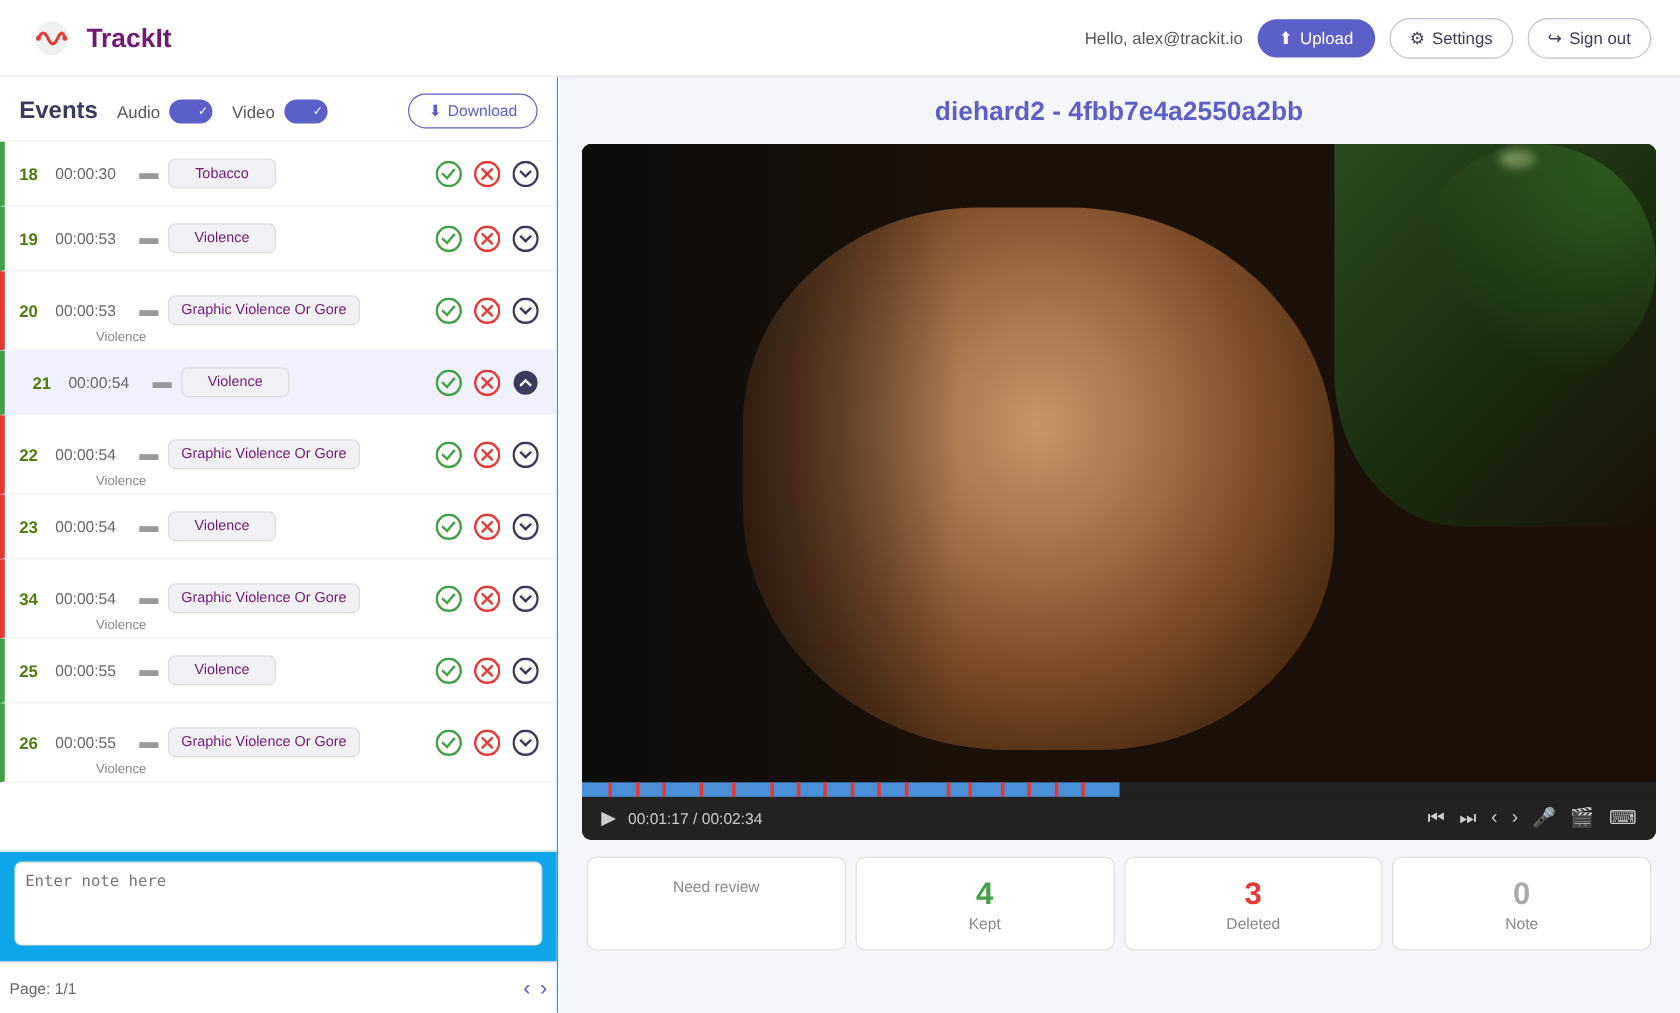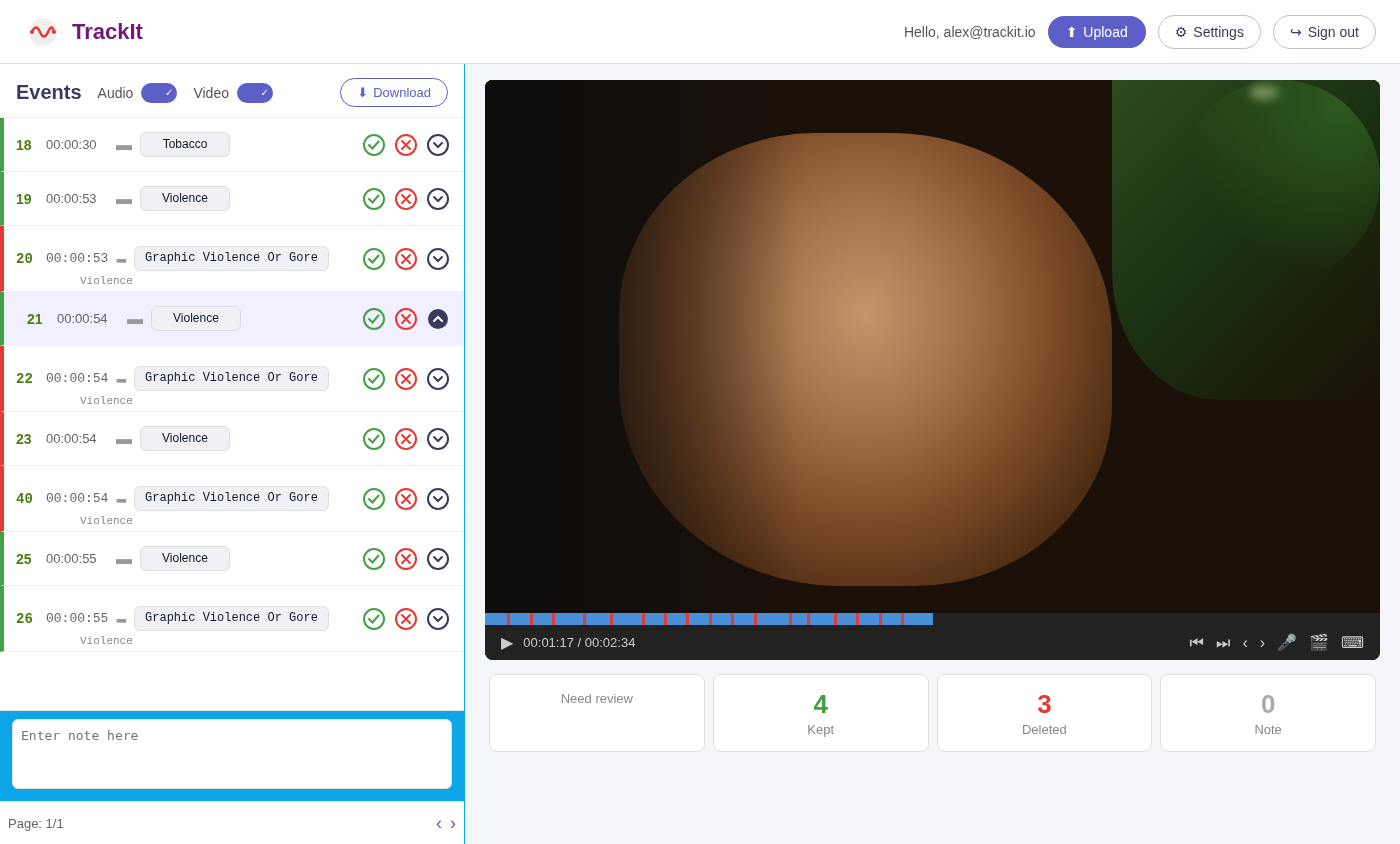--- a/index.html
+++ b/index.html
@@ -55,31 +55,31 @@
       display: flex; align-items: center; gap: 5px;
     }
 
     .events-list { flex: 1; overflow-y: auto; }
 
     .event-row {
       display: flex; align-items: center; padding: 0 12px;
       min-height: 54px; border-bottom: 1px solid #f0f0f0;
       position: relative; gap: 8px;
     }
-    .event-row.has-sub { min-height: 66px; font-family: Liberation Mono, monospace; }
+    .event-row.has-sub { min-height: 66px; }
     .event-row.red-bar { border-left: 4px solid #e53935; }
     .event-row.green-bar { border-left: 4px solid #43a047; }
     .event-row.expanded { background: #f0f0ff; padding-left: 23px; }
 
     .event-num { font-size: 14px; font-weight: 600; color: #4d7c0f; min-width: 22px; }
     .event-time { font-size: 13px; color: #666; min-width: 62px; }
     .event-icon { color: #999; font-size: 16px; }
     .event-tag {
       background: #f0f0f5; border: 1px solid #ddd; border-radius: 6px;
-      padding: 4px 10px; font-size: 12px; color: #0f172a; text-align: center;
+      padding: 4px 10px; font-size: 12px; color: #701a75; text-align: center;
       min-width: 90px; line-height: 1.3;
     }
     .event-sub { font-size: 11px; color: #888; position: absolute; left: 76px; bottom: 4px; }
     .event-actions { display: flex; align-items: center; gap: 4px; margin-left: auto; }
     .action-btn {
       width: 28px; height: 28px; border-radius: 50%; border: none;
       cursor: pointer; display: flex; align-items: center; justify-content: center;
       font-size: 18px; background: transparent;
     }
     .action-check { color: #43a047; }
@@ -370,21 +370,21 @@
             </button>
       <button class="action-btn action-down">
               <svg width="22" height="22" viewBox="0 0 22 22">
                 <circle cx="11" cy="11" r="10" fill="none" stroke="#3a3a5c" stroke-width="2"></circle>
                 <path d="M7 9l4 4 4-4" stroke="#3a3a5c" stroke-width="2" fill="none" stroke-linecap="round"></path>
               </svg>
             </button>
     </div>
   </div>
         <div class="event-row red-bar  has-sub">
-    <span class="event-num">40</span>
+    <span class="event-num">34</span>
     <span class="event-time">00:00:54</span>
     <span class="event-icon">▬</span>
     <div class="event-tag">Graphic Violence Or Gore</div>
     <span class="event-sub">Violence</span>
     <div class="event-actions">
       <button class="action-btn action-check">
               <svg width="22" height="22" viewBox="0 0 22 22">
                 <circle cx="11" cy="11" r="10" fill="none" stroke="#43a047" stroke-width="2"></circle>
                 <path d="M6 11l3.5 3.5 6-7" stroke="#43a047" stroke-width="2" fill="none" stroke-linecap="round"></path>
               </svg>
@@ -466,20 +466,21 @@
     <div class="pagination">
       <span class="page-label">Page: 1/1</span>
       <div class="page-btns">
         <button class="page-btn">‹</button>
         <button class="page-btn">›</button>
       </div>
     </div>
   </div>
 
   <div class="right-panel">
+    <div class="video-title">diehard2 - 4fbb7e4a2550a2bb</div>
 
     <div class="video-container">
       <div class="video-placeholder">
         <div class="movie-frame">
           <div class="movie-bg"></div>
           <div class="movie-face"></div>
           <div class="movie-shadow"></div>
 
           <div style="position:absolute;top:5px;right:100px;width:30px;height:15px;background:rgba(255,255,200,0.7);border-radius:50%;filter:blur(4px);"></div>
 

